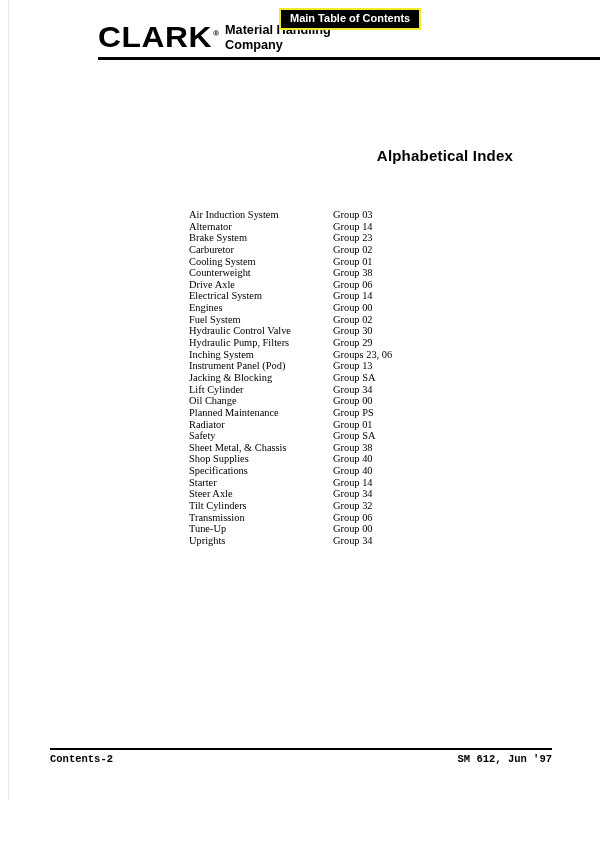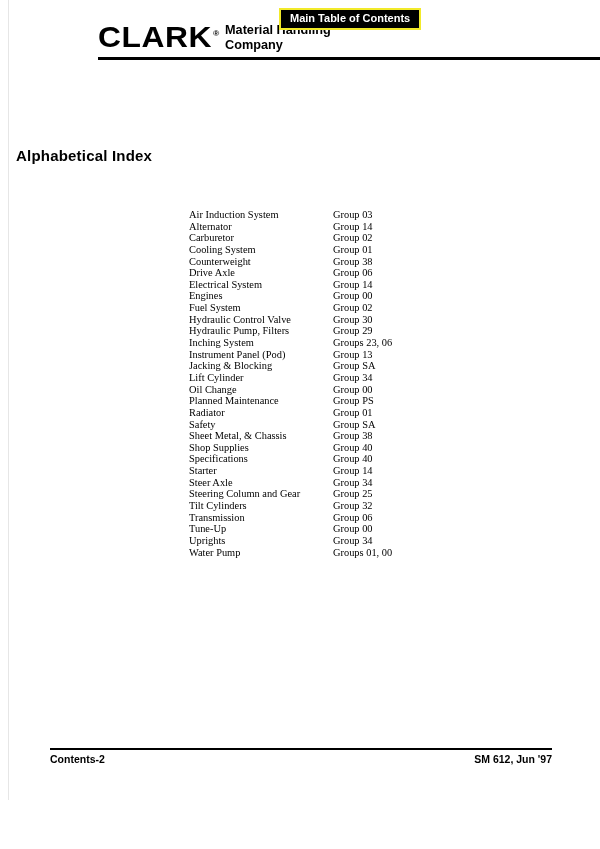--- a/index.html
+++ b/index.html
@@ -99,24 +99,24 @@
     left: 50px;
     top: 57px;
     width: 502px;
     height: 3px;
     background: #000000;
   }
 
   
   .page-title {
     position: absolute;
-    left: 16px;
+    left: 1px;
     top: 147px;
     width: 512px;
-    text-align: left;
+    text-align: right;
     font-family: "Liberation Sans", sans-serif;
     font-weight: bold;
     font-size: 15px;
     line-height: 18px;
     letter-spacing: 0.2px;
     color: #000000;
   }
 
   
   .index-list {
@@ -150,21 +150,21 @@
     background: #000000;
   }
   .footer {
     position: absolute;
     left: 50px;
     top: 752px;
     width: 502px;
     display: flex;
     justify-content: space-between;
     align-items: baseline;
-    font-family: Liberation Sans, sans-serif;
+    font-family: Liberation Mono, monospace;
     font-weight: bold;
     font-size: 10.5px;
     line-height: 14px;
     color: #000000;
   }
 </style>
 </head>
 <body>
 
 <div class="scan-edge"></div>
@@ -189,20 +189,24 @@
 <div class="index-list" id="index-list">
     <div class="index-row">
       <span class="index-name">Air Induction System</span>
       <span class="index-group">Group 03</span>
     </div>
     <div class="index-row">
       <span class="index-name">Alternator</span>
       <span class="index-group">Group 14</span>
     </div>
     <div class="index-row">
+      <span class="index-name">Brake System</span>
+      <span class="index-group">Group 23</span>
+    </div>
+    <div class="index-row">
       <span class="index-name">Carburetor</span>
       <span class="index-group">Group 02</span>
     </div>
     <div class="index-row">
       <span class="index-name">Cooling System</span>
       <span class="index-group">Group 01</span>
     </div>
     <div class="index-row">
       <span class="index-name">Counterweight</span>
       <span class="index-group">Group 38</span>
@@ -277,42 +281,34 @@
     </div>
     <div class="index-row">
       <span class="index-name">Starter</span>
       <span class="index-group">Group 14</span>
     </div>
     <div class="index-row">
       <span class="index-name">Steer Axle</span>
       <span class="index-group">Group 34</span>
     </div>
     <div class="index-row">
-      <span class="index-name">Steering Column and Gear</span>
-      <span class="index-group">Group 25</span>
-    </div>
-    <div class="index-row">
       <span class="index-name">Tilt Cylinders</span>
       <span class="index-group">Group 32</span>
     </div>
     <div class="index-row">
       <span class="index-name">Transmission</span>
       <span class="index-group">Group 06</span>
     </div>
     <div class="index-row">
       <span class="index-name">Tune-Up</span>
       <span class="index-group">Group 00</span>
     </div>
     <div class="index-row">
       <span class="index-name">Uprights</span>
       <span class="index-group">Group 34</span>
-    </div>
-    <div class="index-row">
-      <span class="index-name">Water Pump</span>
-      <span class="index-group">Groups 01, 00</span>
     </div>
   </div>
 
 <div class="footer-rule"></div>
 <div class="footer">
   <span>Contents-2</span>
   <span>SM 612, Jun '97</span>
 </div>
 
 </body></html>

